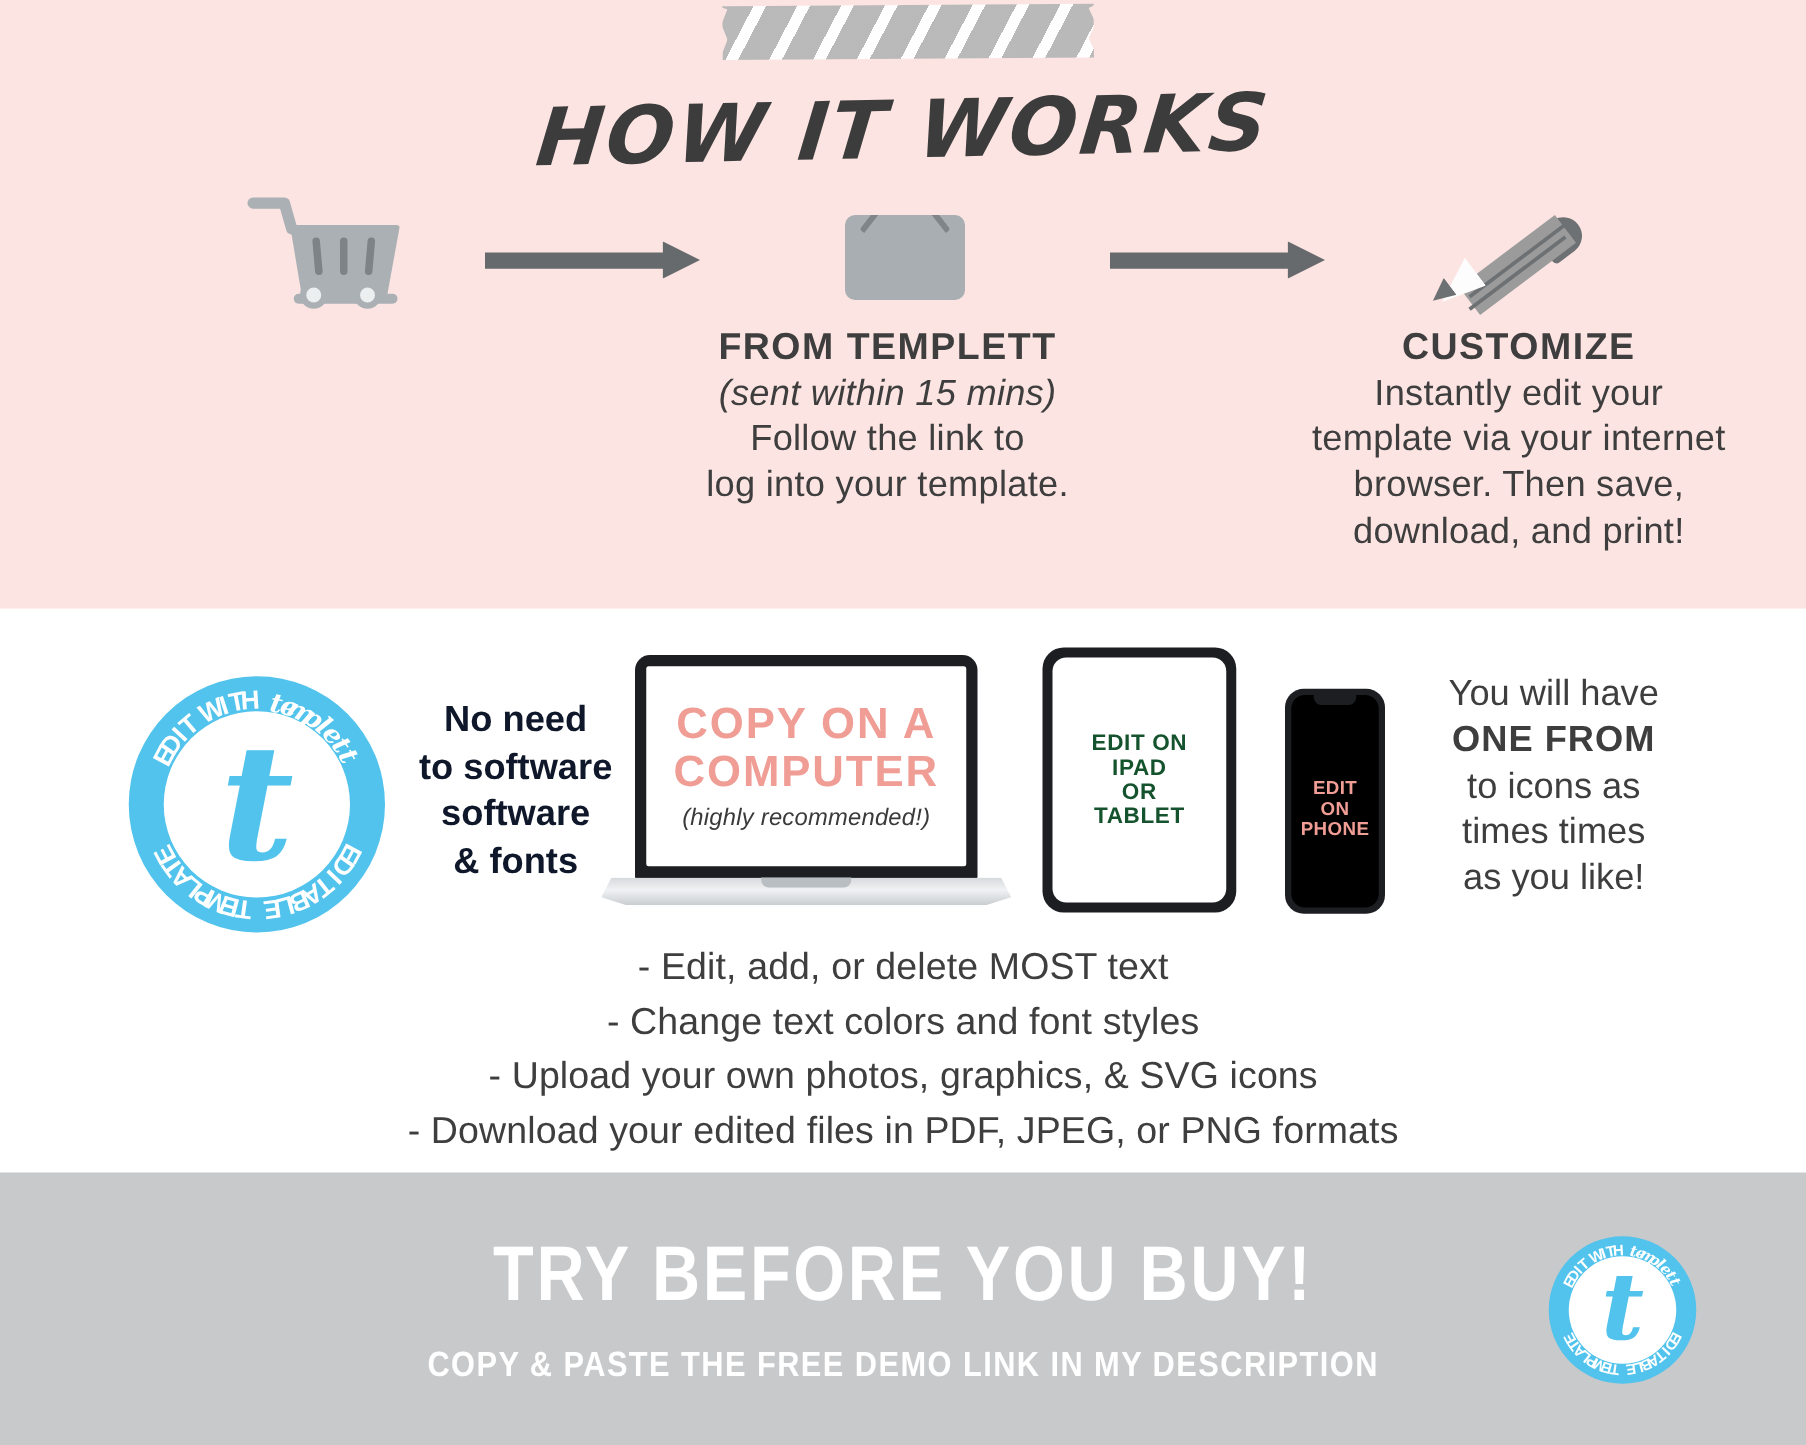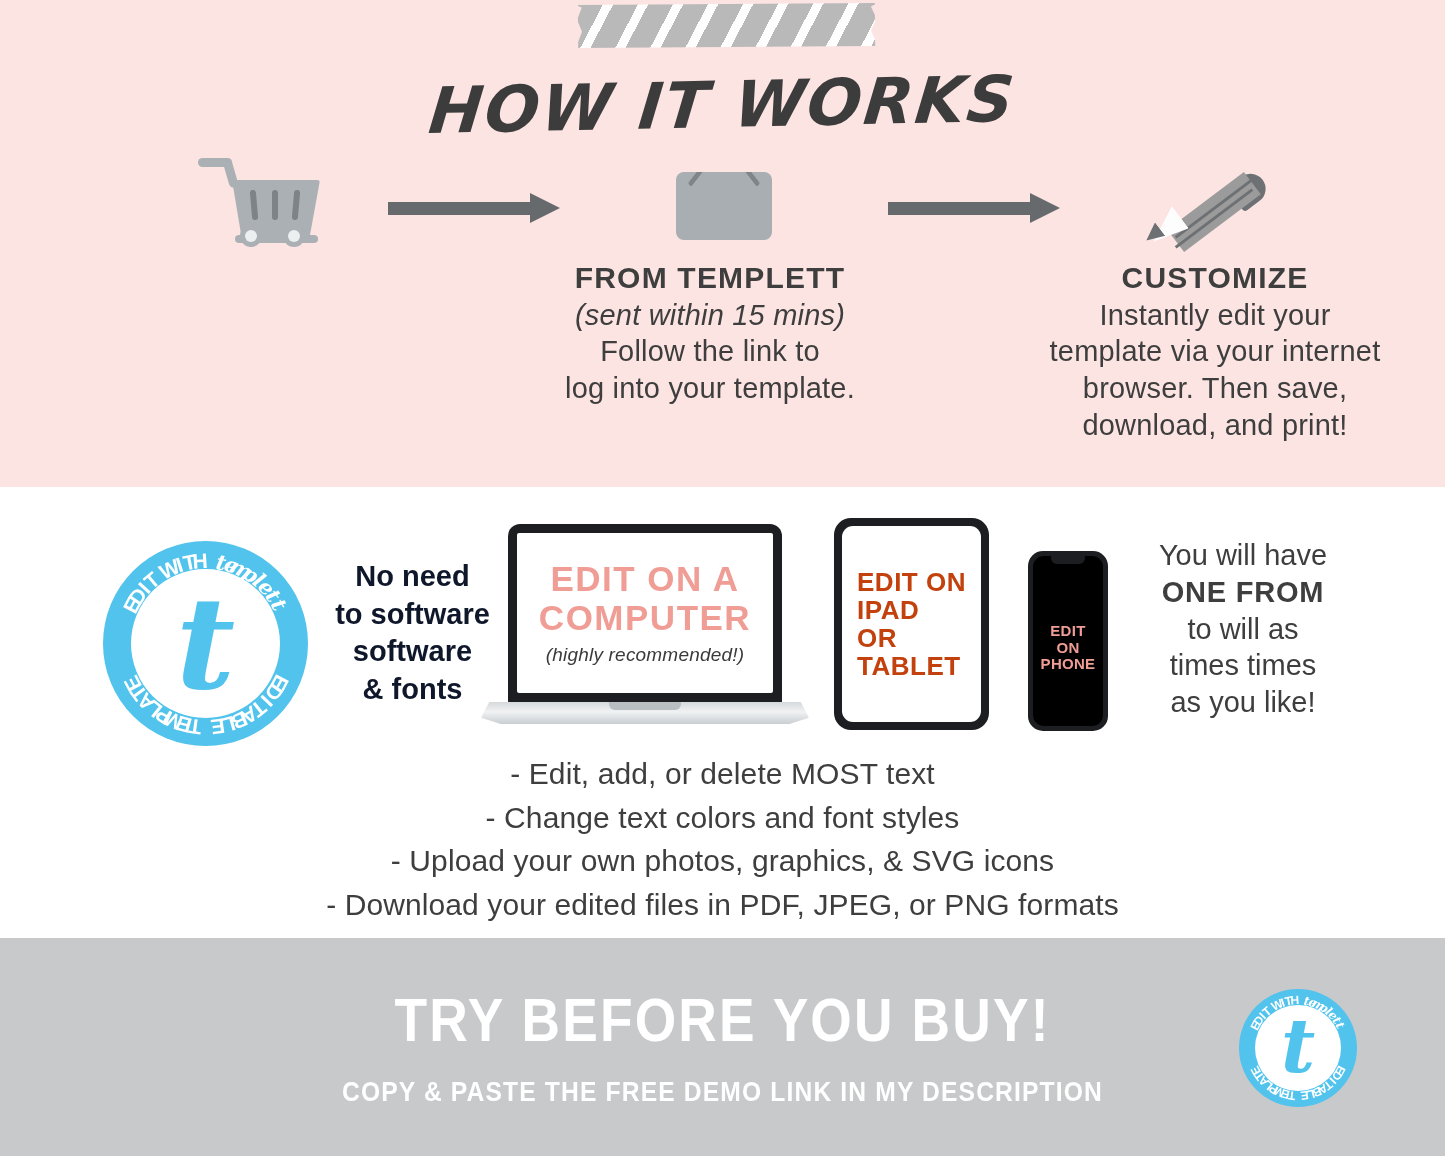--- a/index.html
+++ b/index.html
@@ -237,22 +237,22 @@
   #tablet { position:absolute; left:834px; top:518px; width:155px; height:212px; }
   #tablet .frame {
     position:absolute; inset:0; background:#1c1e22; border-radius:17px;
     padding:8px;
   }
   #tablet .screen {
     width:100%; height:100%; background:#ffffff; border-radius:11px;
     display:flex; align-items:center; justify-content:center;
   }
   #tablet .txt {
-    color:#c2410c; font-weight:700; font-size:26px; line-height:1.08;
-    letter-spacing:.5px;
+    color:#14532d; font-weight:700; font-size:18px; line-height:1.08;
+    text-align:center; letter-spacing:.5px;
   }
 
   
   #phone { position:absolute; left:1028px; top:551px; width:80px; height:180px; }
   #phone .frame {
     position:absolute; inset:0; background:#1c1e22; border-radius:15px;
     padding:5px;
   }
   #phone .screen {
     position:relative; width:100%; height:100%; background:#000000;
@@ -426,21 +426,21 @@
     <div>No need</div>
     <div>to software</div>
     <div>software</div>
     <div>&amp; fonts</div>
   </div>
 
   <div id="laptop">
     <div class="lid">
       <div class="screen">
         <div class="t1">
-          <div>EDIT ON A</div>
+          <div>COPY ON A</div>
           <div>COMPUTER</div>
         </div>
         <div class="t2">(highly recommended!)</div>
       </div>
     </div>
     <div class="base"></div>
     <div class="notch"></div>
   </div>
 
   <div id="tablet">
@@ -465,21 +465,21 @@
           <div>ON</div>
           <div>PHONE</div>
         </div>
       </div>
     </div>
   </div>
 
   <div id="oneyear">
     <div>You will have</div>
     <div class="b">ONE FROM</div>
-    <div>to will as</div>
+    <div>to icons as</div>
     <div>times times</div>
     <div>as you like!</div>
   </div>
 
   <div id="bullets">
     <div>- Edit, add, or delete MOST text</div>
     <div>- Change text colors and font styles</div>
     <div>- Upload your own photos, graphics, &amp; SVG icons</div>
     <div>- Download your edited files in PDF, JPEG, or PNG formats</div>
   </div>

